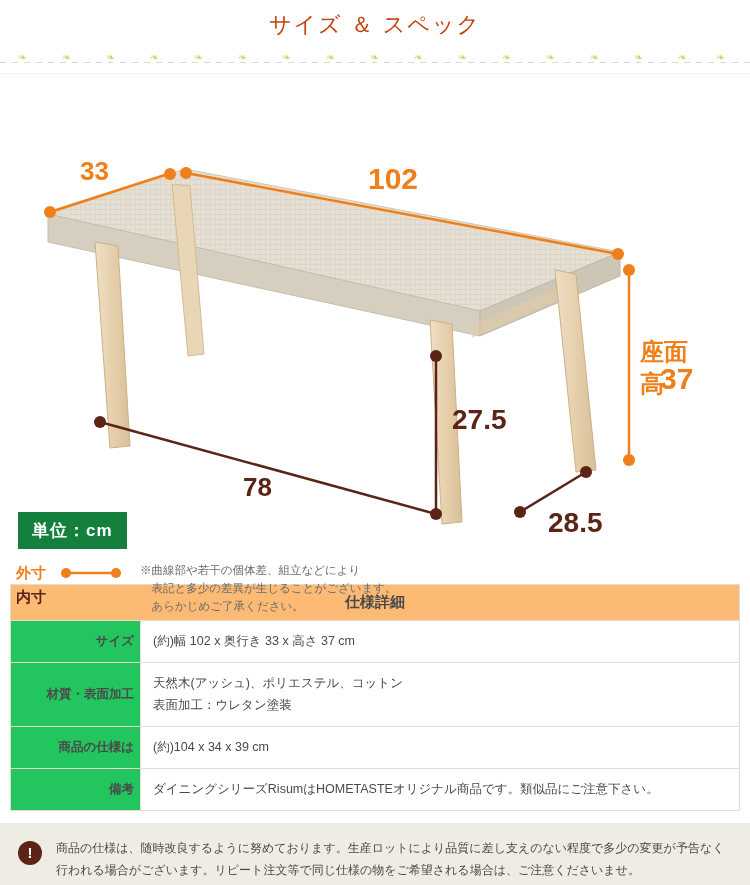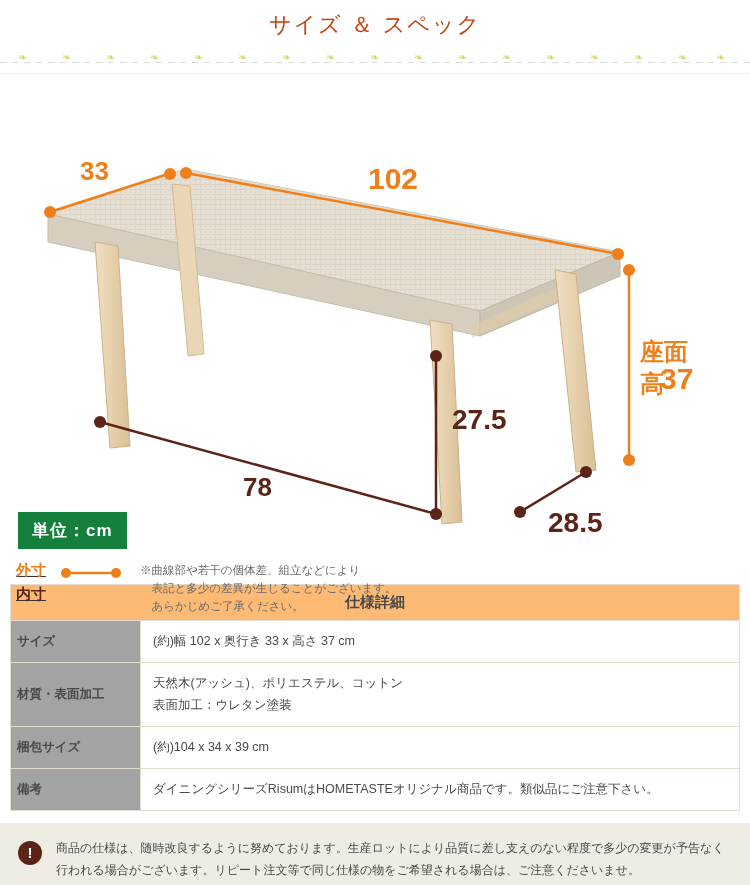--- a/index.html
+++ b/index.html
@@ -70,21 +70,21 @@
     padding: 7px 14px;
     letter-spacing: 1px;
   }
 
   .legend {
     position: absolute;
     left: 16px; top: 487px;
     font-size: 15px;
     font-weight: bold;
   }
-  .legend-row { display: flex; height: 24px; text-decoration: underline; }
+  .legend-row { display: flex; align-items: center; height: 24px; }
   .legend-row .lbl { width: 46px; }
   .legend-row .lbl.o { color: #ef7f1a; }
   .legend-row .lbl.b { color: #5c2317; }
 
   .note {
     position: absolute;
     left: 140px; top: 488px;
     font-size: 11.5px;
     color: #6b6b6b;
     line-height: 1.55;
@@ -101,25 +101,25 @@
     padding: 8px 0;
     border: 1px solid #e2ddd0;
     border-bottom: none;
   }
   table.spec {
     width: 100%;
     border-collapse: collapse;
     font-size: 12.5px;
   }
   table.spec th {
-    background: #a3a3a3;
+    background: #22c55e;
     color: #4a4a4a;
     width: 130px;
     font-weight: bold;
-    text-align: left;
+    text-align: right;
     border: 1px solid #e2ddd0;
     padding: 10px 6px;
   }
   table.spec td {
     border: 1px solid #e2ddd0;
     padding: 10px 12px;
     color: #4a4a4a;
     line-height: 1.7;
   }
 
@@ -296,21 +296,21 @@
       <tr>
         <th>サイズ</th>
         <td>(約)幅 102 x 奥行き 33 x 高さ 37 cm</td>
       </tr>
       <tr>
         <th>材質・表面加工</th>
         <td style="white-space:pre-line">天然木(アッシュ)、ポリエステル、コットン
 表面加工：ウレタン塗装</td>
       </tr>
       <tr>
-        <th>梱包サイズ</th>
+        <th>商品の仕様は</th>
         <td>(約)104 x 34 x 39 cm</td>
       </tr>
       <tr>
         <th>備考</th>
         <td>ダイニングシリーズRisumはHOMETASTEオリジナル商品です。類似品にご注意下さい。</td>
       </tr>
     </tbody>
   </table>
 </div>
 

